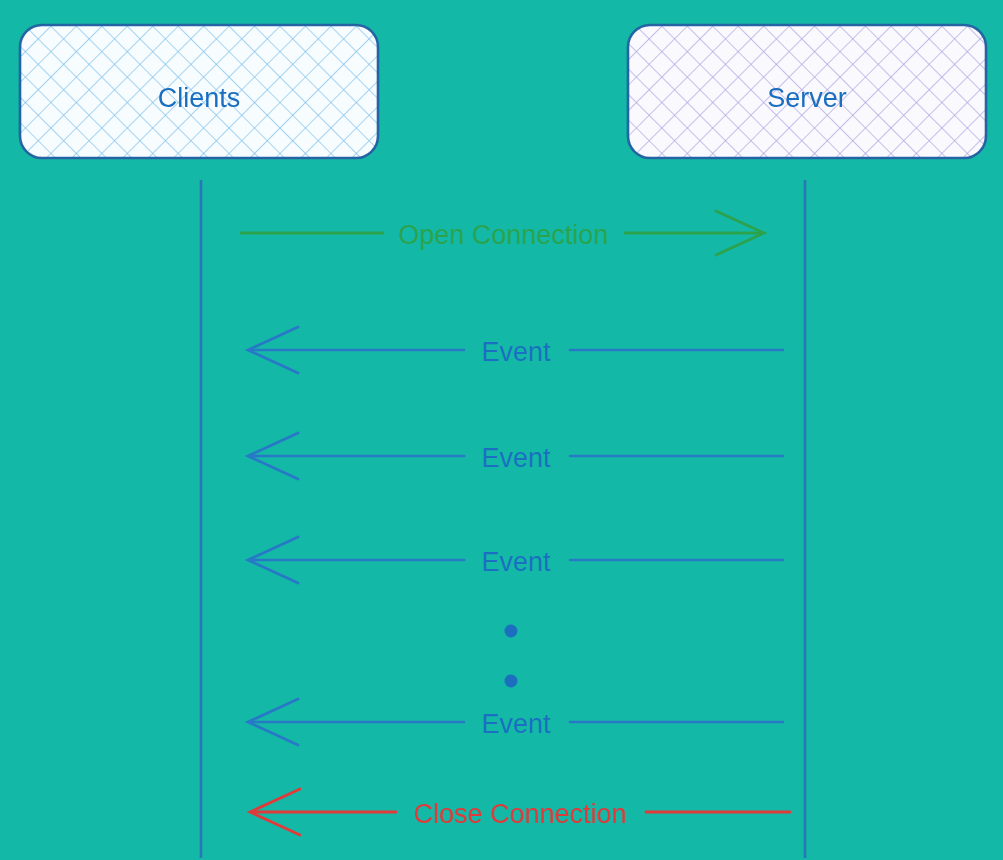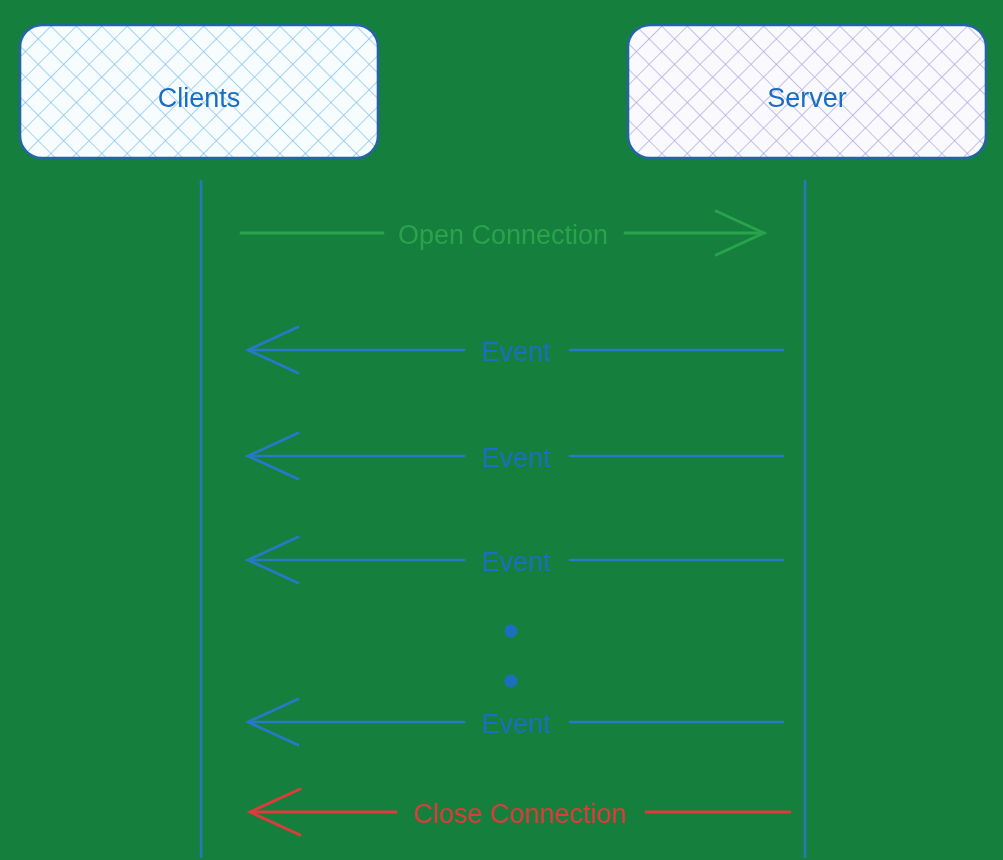--- a/index.html
+++ b/index.html
@@ -7,21 +7,21 @@
     padding: 0;
     background: #ffffff;
   }
   body {
     font-family: "Liberation Sans", sans-serif;
   }
   #canvas {
     position: relative;
     width: 1003px;
     height: 860px;
-    background: #15803d;
+    background: #14b8a6;
     overflow: hidden;
   }
   #diagram-svg {
     position: absolute;
     left: 0;
     top: 0;
     width: 1003px;
     height: 860px;
   }
   .lane-label {

